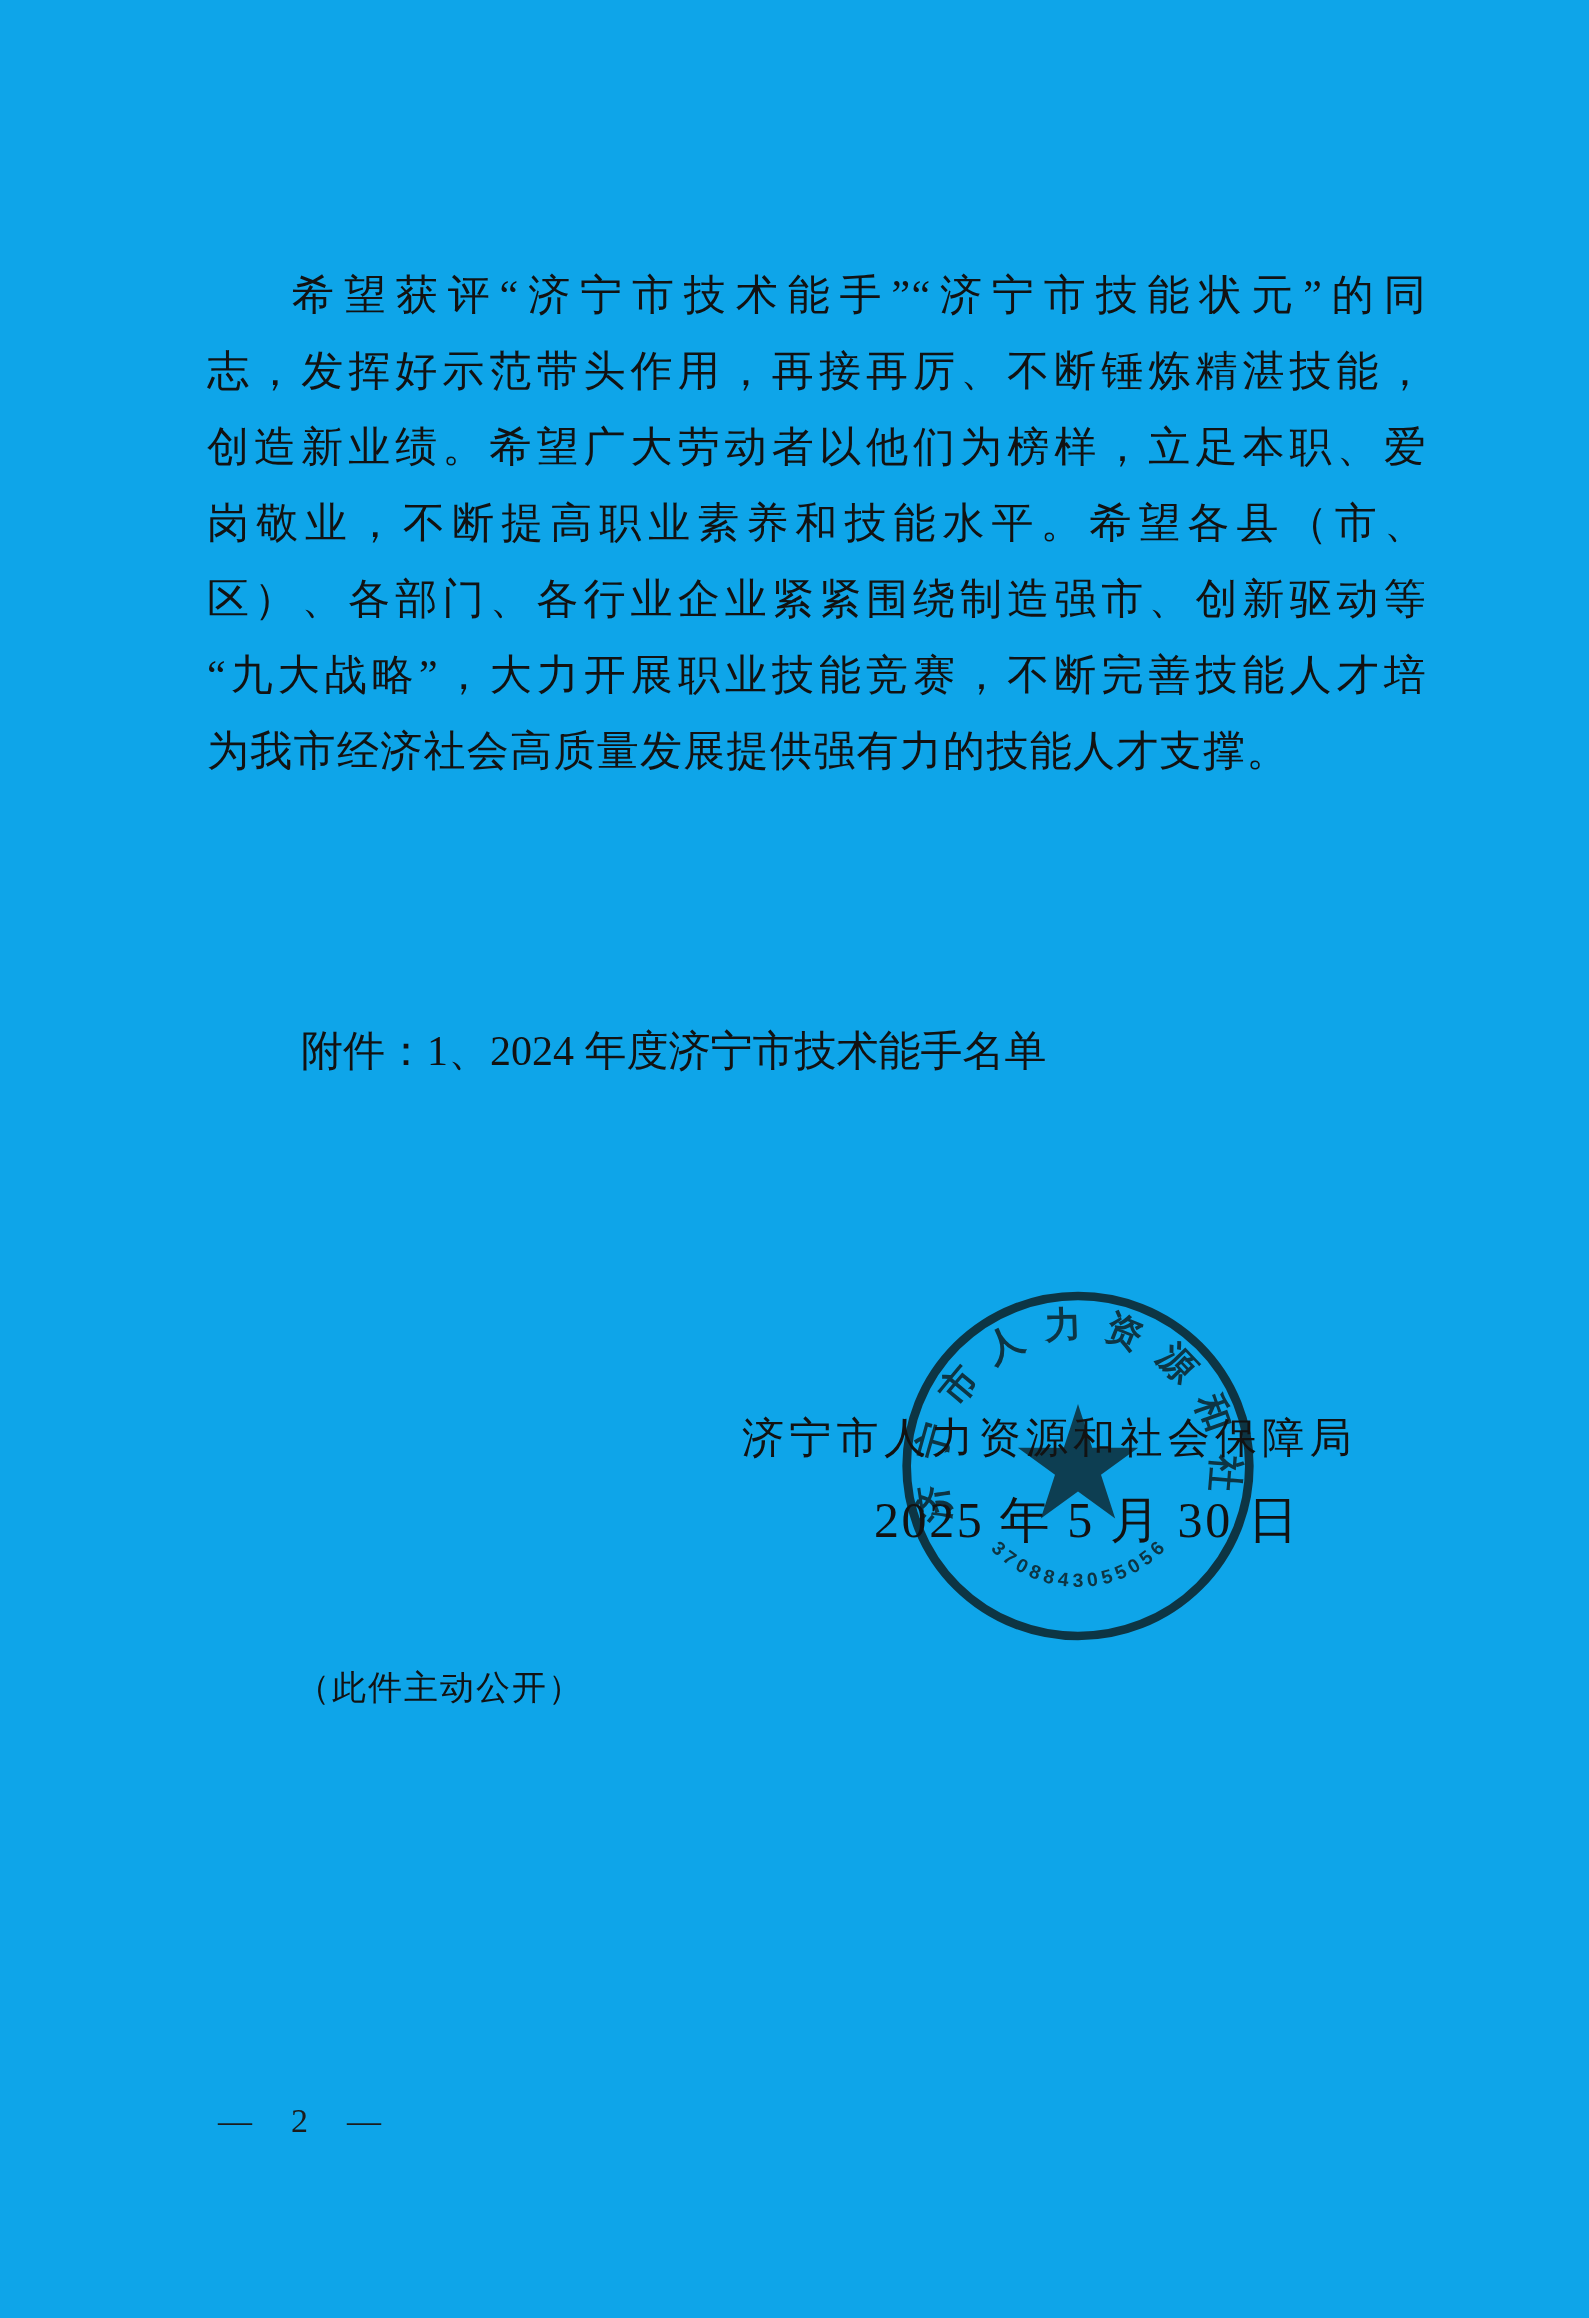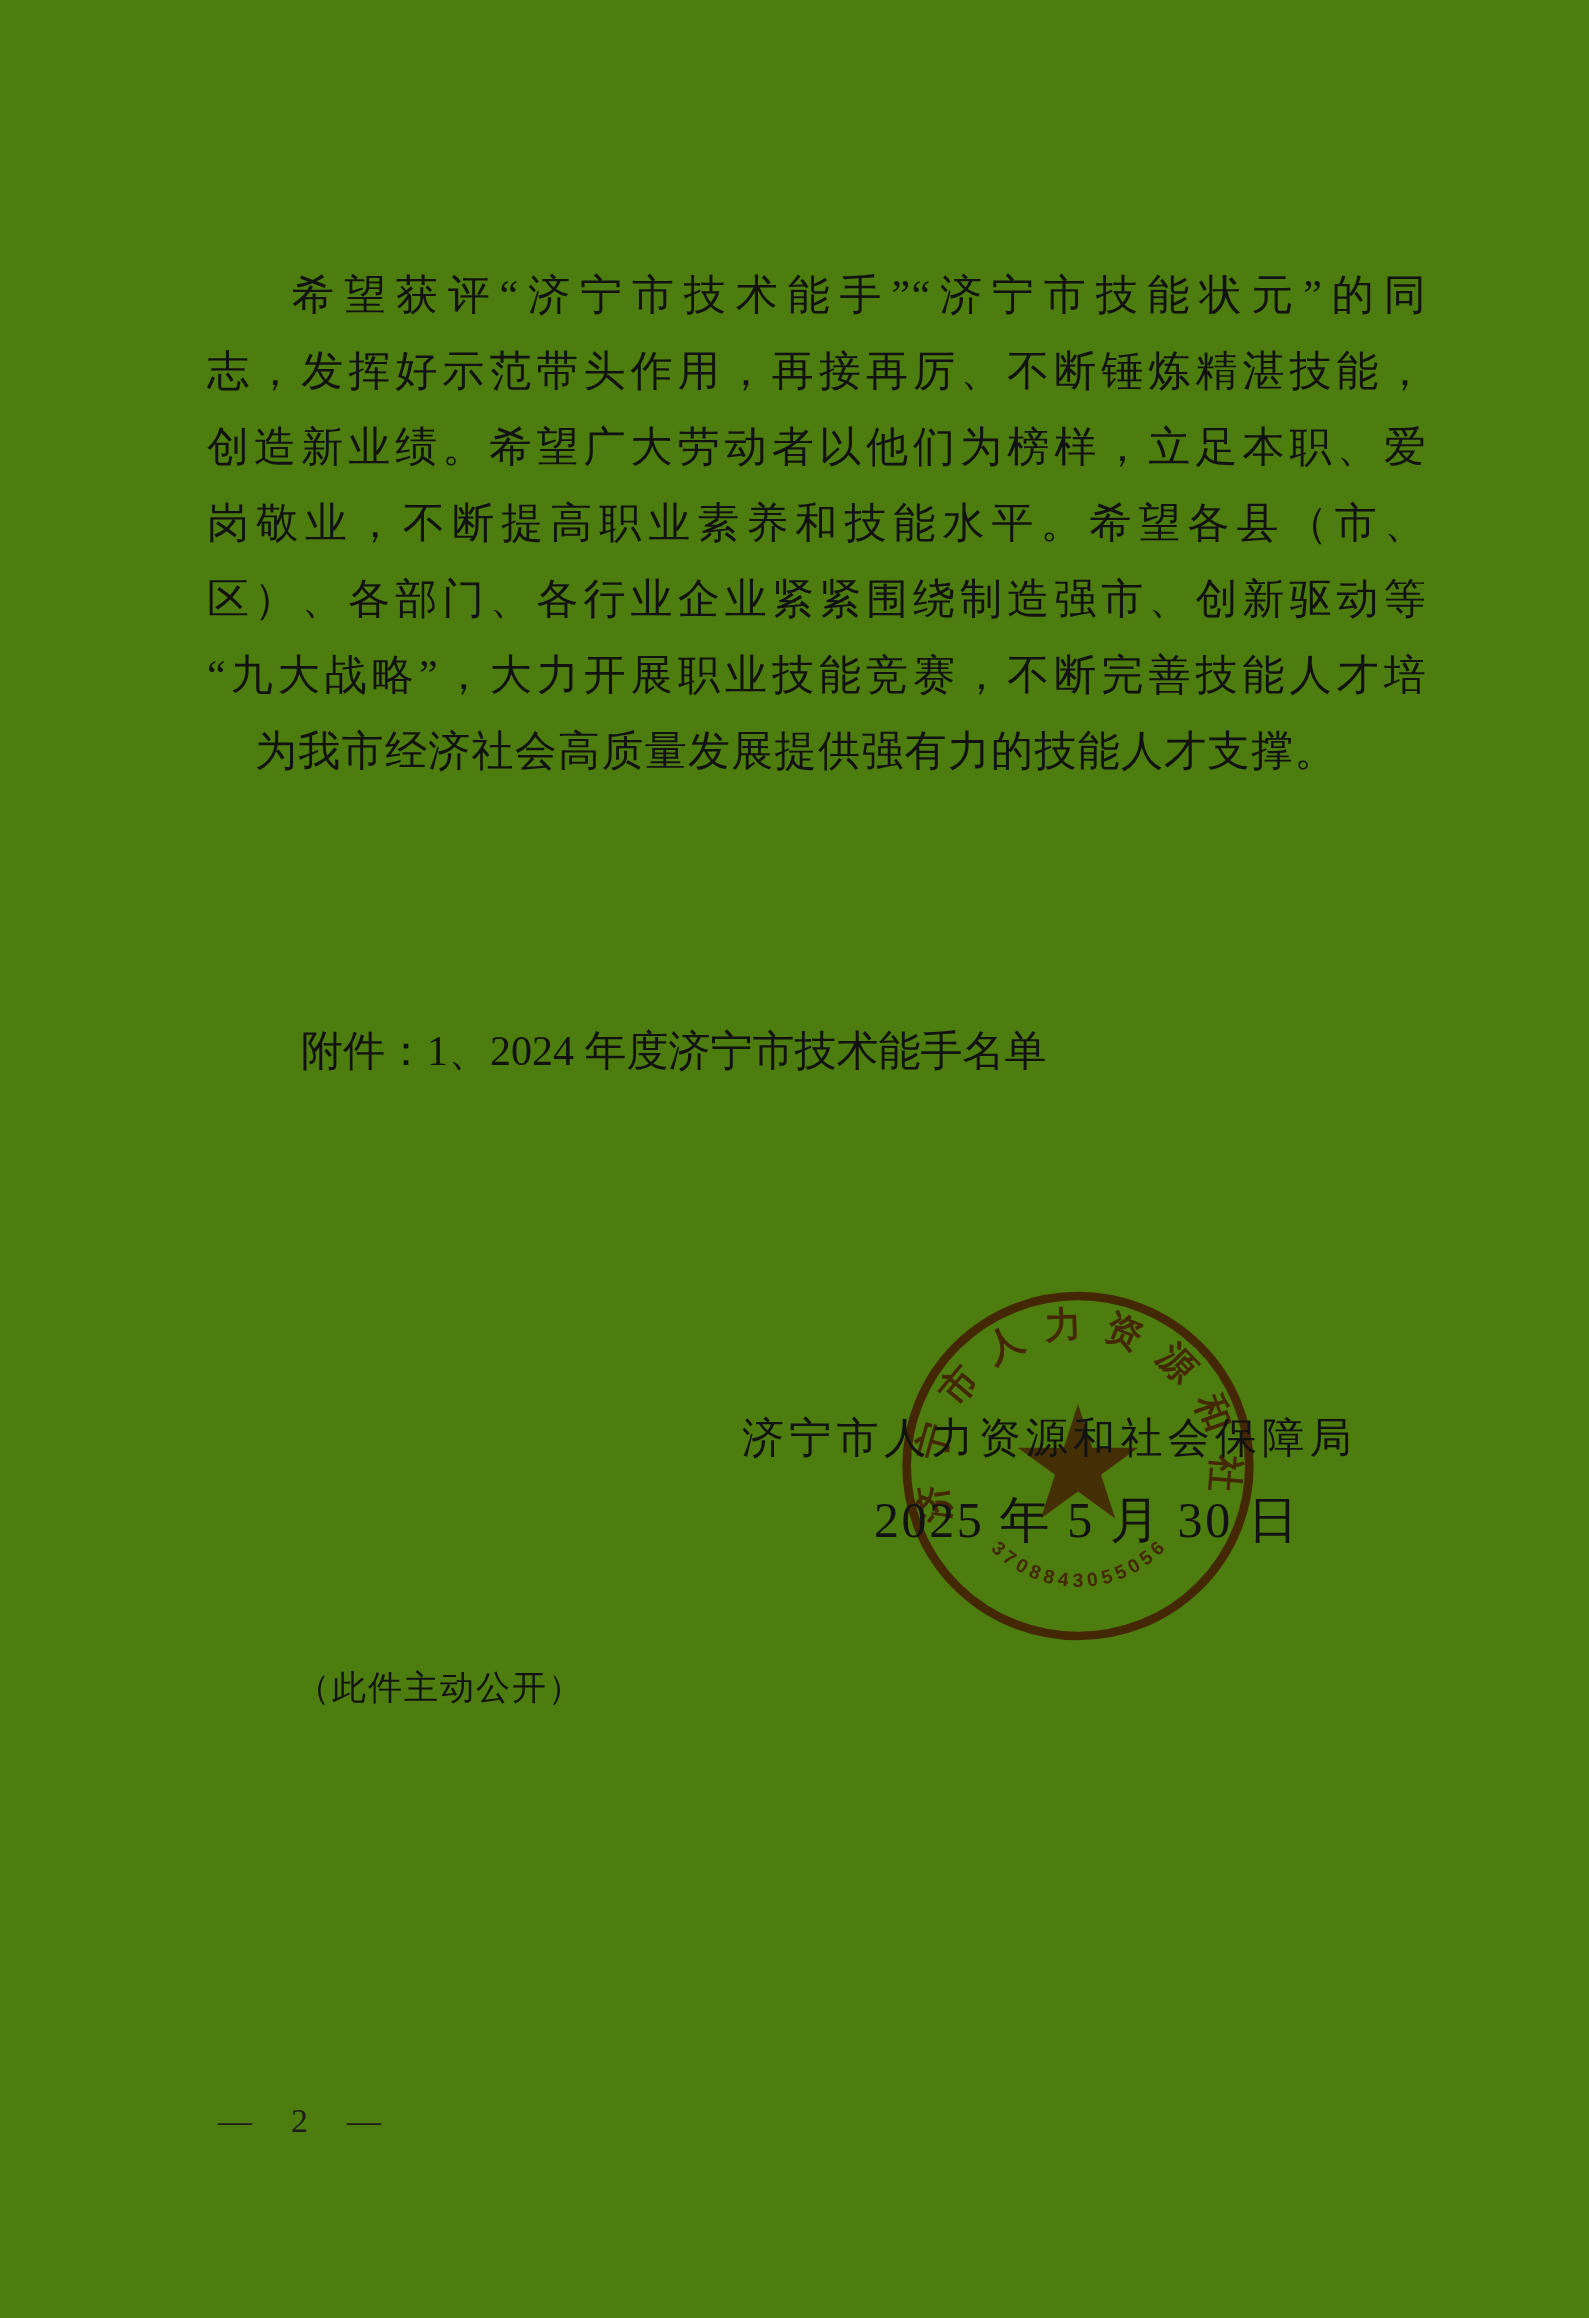--- a/index.html
+++ b/index.html
@@ -5,41 +5,41 @@
   * { margin: 0; padding: 0; box-sizing: border-box; }
   html, body { background: #ffffff; }
   body {
     width: 1589px; height: 2319px;
     position: relative;
     font-family: "Liberation Serif", "DejaVu Serif", serif;
     color: #151515;
   }
   .page {
     position: absolute; inset: 0;
-    background: #4d7c0f;
+    background: #0ea5e9;
     overflow: hidden;
   }
   
   .body-text {
     position: absolute;
     left: 207px; top: 257px; width: 1220px;
     font-size: 42px;
     line-height: 76px;
     letter-spacing: 1.3px;
     color: #121212;
   }
   .body-text .line {
     height: 76px;
     text-align: justify;
     text-align-last: justify;
     text-justify: inter-character;
     white-space: nowrap;
   }
   .body-text .line.first { padding-left: 85px; }
-  .body-text .line.last { text-align-last: left; margin-left: 48px; }
+  .body-text .line.last { text-align-last: left; }
   
   .attachments {
     position: absolute;
     left: 301px; top: 1011px;
     font-size: 42px;
     line-height: 80px;
     color: #121212;
     white-space: nowrap;
     text-align: center;
   }

